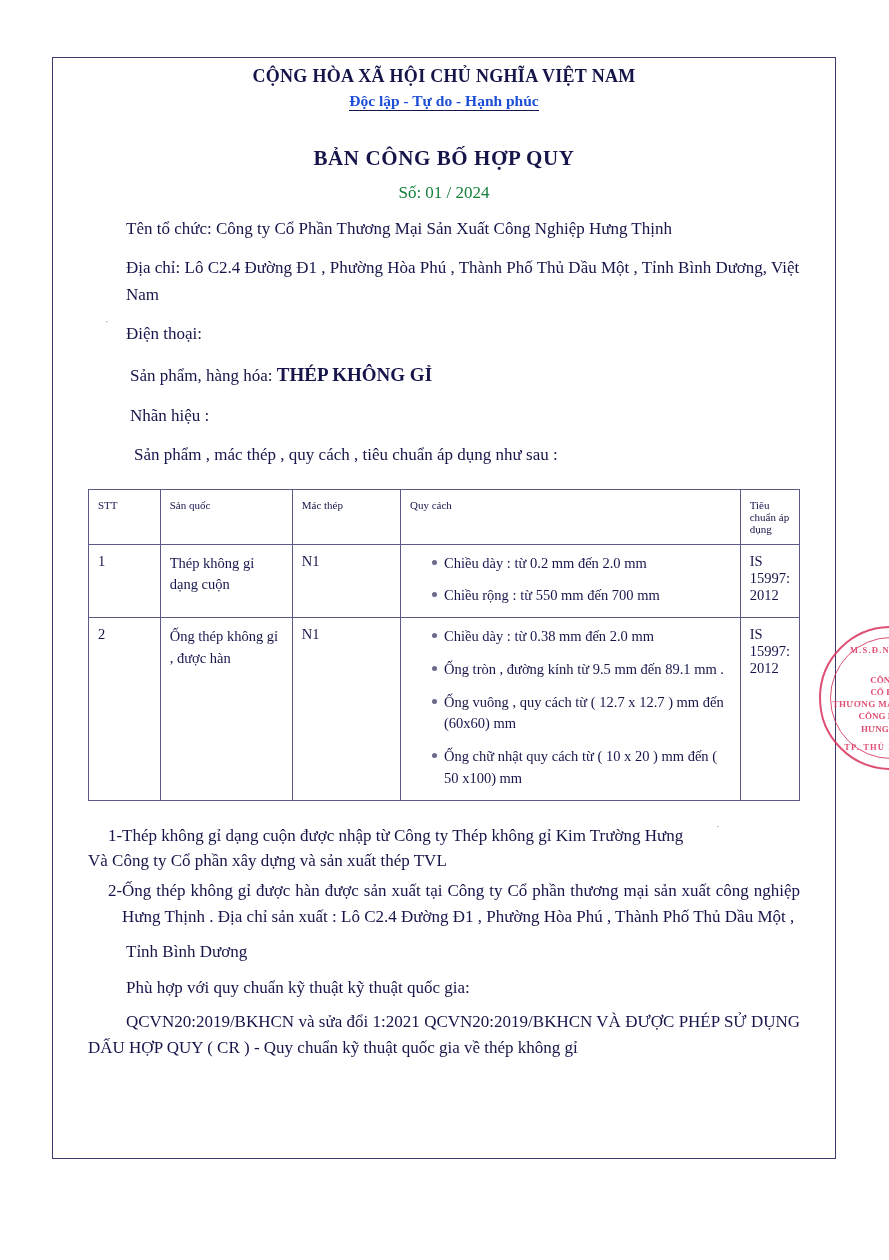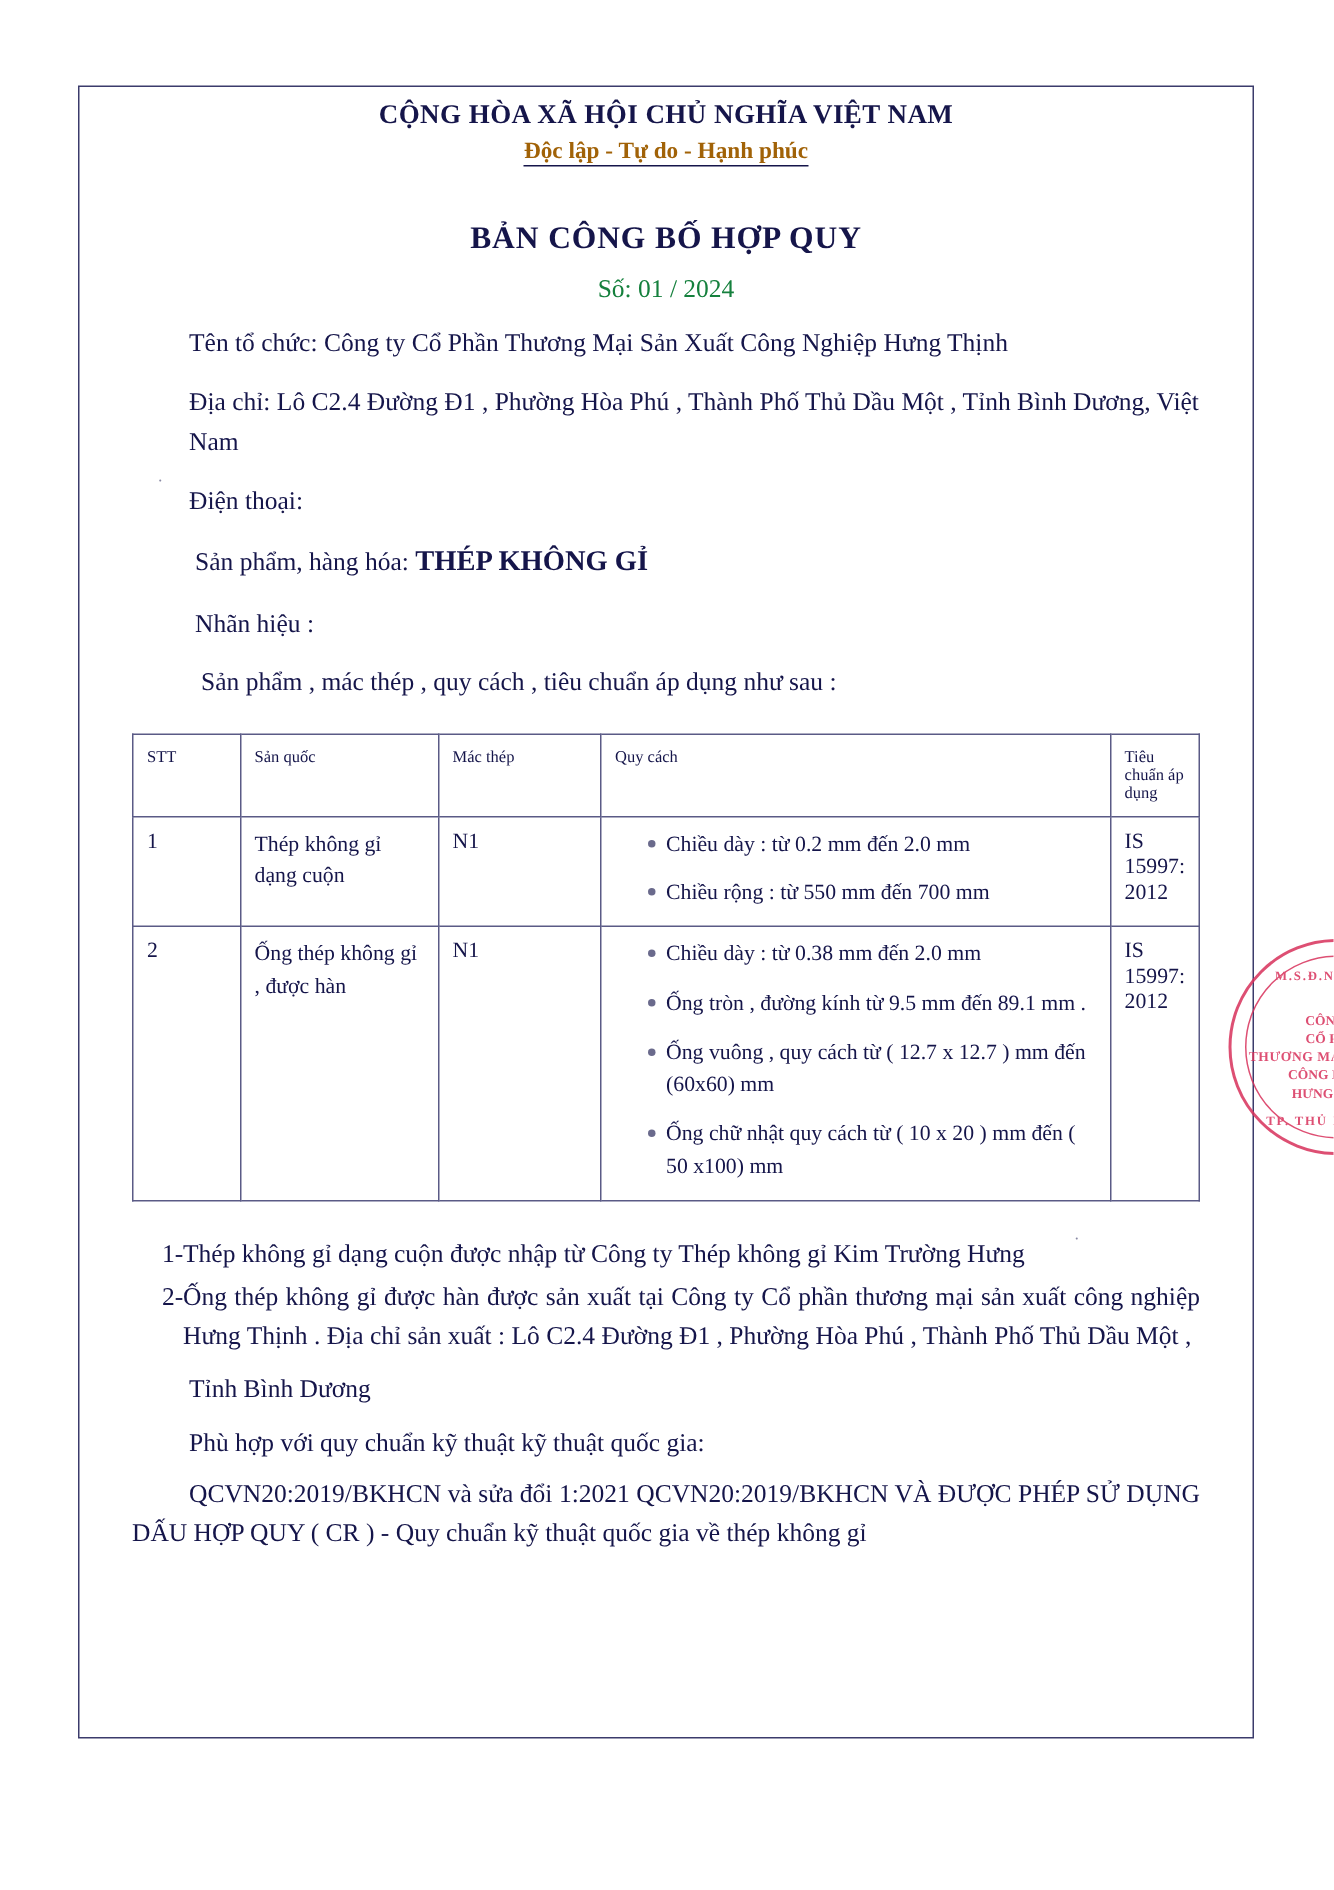--- a/index.html
+++ b/index.html
@@ -38,21 +38,21 @@
     font-weight: bold;
     font-size: 18px;
     letter-spacing: 0.3px;
     color: #15154a;
   }
   .motto {
     text-align: center;
     font-weight: bold;
     font-size: 15.5px;
     margin-top: 5px;
-    color: #a16207;
+    color: #1d4ed8;
   }
   .motto span {
     border-bottom: 1.4px solid #15154a;
     padding-bottom: 1px;
   }
   .doc-title {
     text-align: center;
     font-weight: bold;
     font-size: 21px;
     margin-top: 36px;
@@ -276,20 +276,21 @@
         <td>IS 15997: 2012</td>
       </tr>
     </tbody>
   </table>
 
   <div class="notes">
     <div class="note-row">
       <div class="note-num">1-</div>
       <div class="note-body">Thép không gỉ dạng cuộn được nhập từ Công ty Thép không gỉ Kim Trường Hưng</div>
     </div>
+    <div class="tail">Và Công ty Cổ phần xây dựng và sản xuất thép TVL</div>
 
     <div class="note-row">
       <div class="note-num">2-</div>
       <div class="note-body justify-txt">Ống thép không gỉ được hàn được sản xuất tại Công ty Cổ phần thương mại sản xuất công nghiệp Hưng Thịnh . Địa chỉ sản xuất : Lô C2.4 Đường Đ1 , Phường Hòa Phú , Thành Phố Thủ Dầu Một ,</div>
     </div>
   </div>
 
   <div class="tail pl">Tỉnh Bình Dương</div>
   <div class="tail pl">Phù hợp với quy chuẩn kỹ thuật kỹ thuật quốc gia:</div>
   <div class="tail just"><span class="firstline"></span><span>QCVN20:2019/BKHCN và sửa đổi 1:2021  QCVN20:2019/BKHCN VÀ ĐƯỢC PHÉP SỬ DỤNG DẤU HỢP QUY ( CR ) -  Quy chuẩn kỹ thuật quốc gia về thép không gỉ</span></div>

